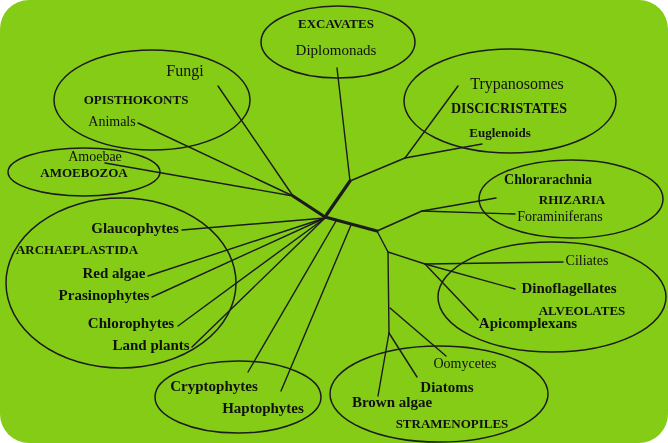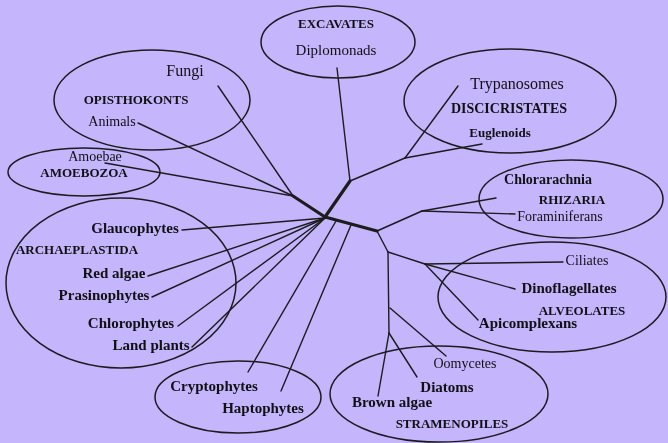--- a/index.html
+++ b/index.html
@@ -1,18 +1,19 @@
 <!DOCTYPE html>
 <html><head>
 <meta charset="utf-8">
 <style>
   html,body{margin:0;padding:0;background:#ffffff;}
   .figure-wrap{
-    width:668px;height:443px;overflow:hidden;background:#c4b5fd;
+    width:668px;height:443px;overflow:hidden;background:#84cc16;
     font-family:"Liberation Serif","DejaVu Serif",serif;
+    border-radius:29px;
   }
   svg text{
     font-family:"Liberation Serif","DejaVu Serif",serif;
     fill:#111111;
   }
 </style>
 </head>
 <body>
 
 <div class="figure-wrap">

